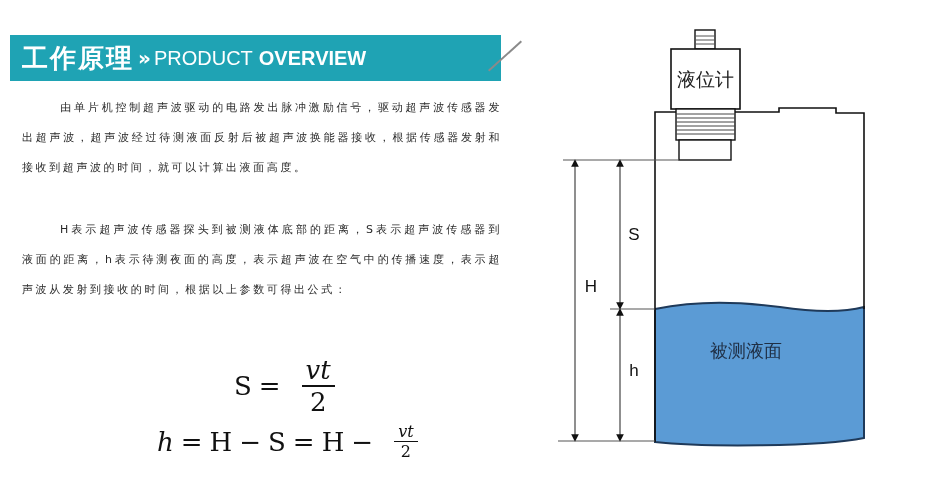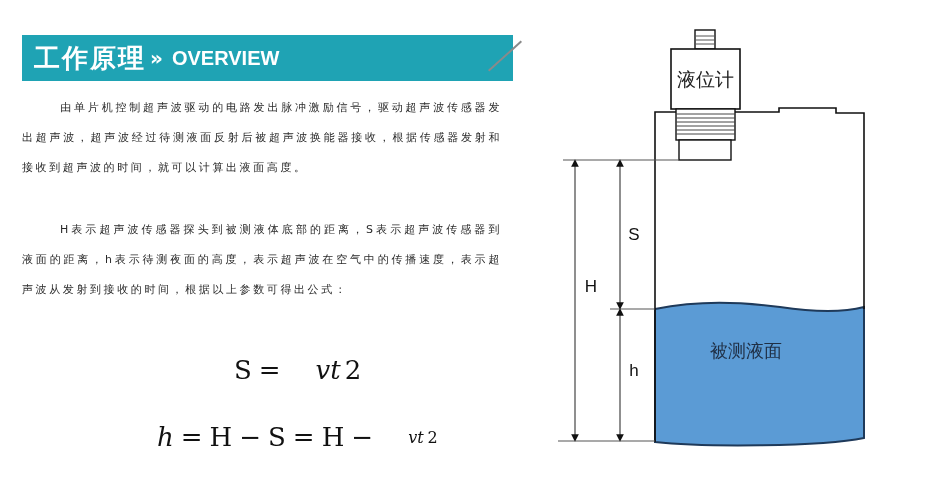--- a/index.html
+++ b/index.html
@@ -1,19 +1,19 @@
 <!DOCTYPE html>
 <html><head>
   <meta charset="utf-8">
   <style>
     html, body { margin: 0; padding: 0; background: #ffffff; }
     body { width: 941px; height: 500px; position: relative; overflow: hidden; font-family: "DejaVu Sans", sans-serif; }
 
     .header-band {
-      position: absolute; left: 22px; top: 35px; width: 491px; height: 46px;
+      position: absolute; left: 10px; top: 35px; width: 491px; height: 46px;
       background: #1fa3b4;
       display: flex; align-items: center;
     }
     .header-title-cn {
       color: #ffffff; font-weight: bold; font-size: 26px; letter-spacing: 2px;
       margin-left: 12px; font-family: "DejaVu Sans", sans-serif;
     }
     .header-chevrons {
       color: #ffffff; font-weight: bold; font-size: 20px; margin-left: 4px; margin-right: 6px;
       font-family: "DejaVu Sans", sans-serif; letter-spacing: -3px;
@@ -34,37 +34,38 @@
     .para .indent { display: inline-block; width: 38px; }
     .para1 { top: 93px; }
     .para2 { top: 215px; }
 
     .formula {
       position: absolute; font-family: "DejaVu Serif", serif; color: #111; font-size: 26px;
       display: flex; align-items: center;
     }
     .formula1 { left: 234px; top: 355px; }
     .formula2 { left: 157px; top: 422px; }
-    .frac { display: inline-flex; flex-direction: row; align-items: center; margin-left: 24px; }
+    .frac { display: inline-flex; flex-direction: column; align-items: center; margin-left: 14px; }
     .frac .num { font-style: italic; padding: 0 4px; }
     .frac .bar { width: 100%; height: 1.5px; background: #111; }
     .frac.small { font-size: 16px; }
     .frac.small .bar { height: 1px; }
     .ital { font-style: italic; }
     .op { margin: 0 7px; }
 
     .diagram { position: absolute; left: 0; top: 0; width: 941px; height: 500px; }
     .sensor-label { font-family: "DejaVu Serif", serif; }
   </style>
 </head>
 <body>
 
 <div class="header-band">
   <span class="header-title-cn">工作原理</span>
   <span class="header-chevrons">»</span>
+  <span class="header-en-light">PRODUCT</span>
   <span class="header-en-bold">OVERVIEW</span>
 </div>
 <div class="header-slash"></div>
 
 <div class="para para1"><span class="indent"></span><span>由单片机控制超声波驱动的电路发出脉冲激励信号，驱动超声波传感器发出超声波，超声波经过待测液面反射后被超声波换能器接收，根据传感器发射和接收到超声波的时间，就可以计算出液面高度。</span></div>
 <div class="para para2"><span class="indent"></span><span>H表示超声波传感器探头到被测液体底部的距离，S表示超声波传感器到液面的距离，h表示待测夜面的高度，表示超声波在空气中的传播速度，表示超声波从发射到接收的时间，根据以上参数可得出公式：</span></div>
 
 <div class="formula formula1">
   <span>S</span>
   <span class="op">=</span>

